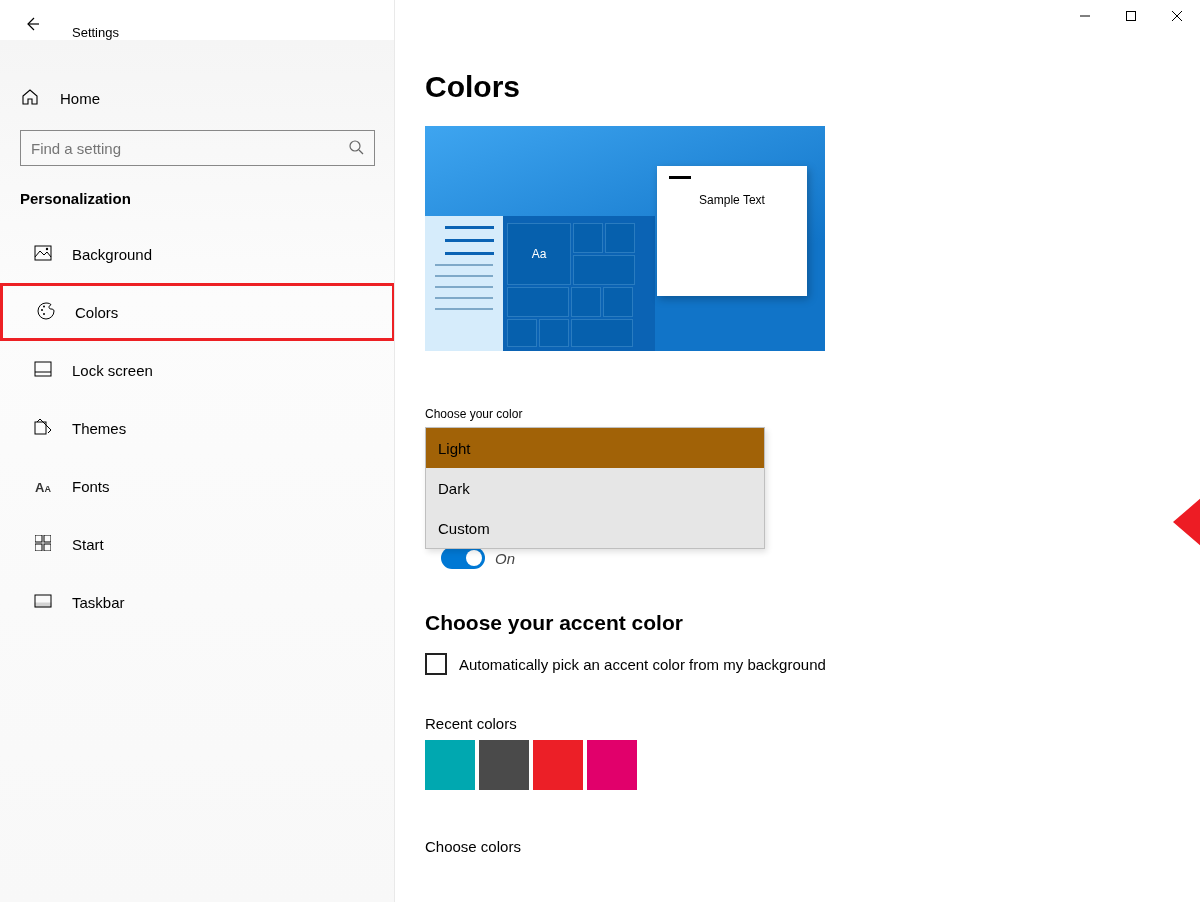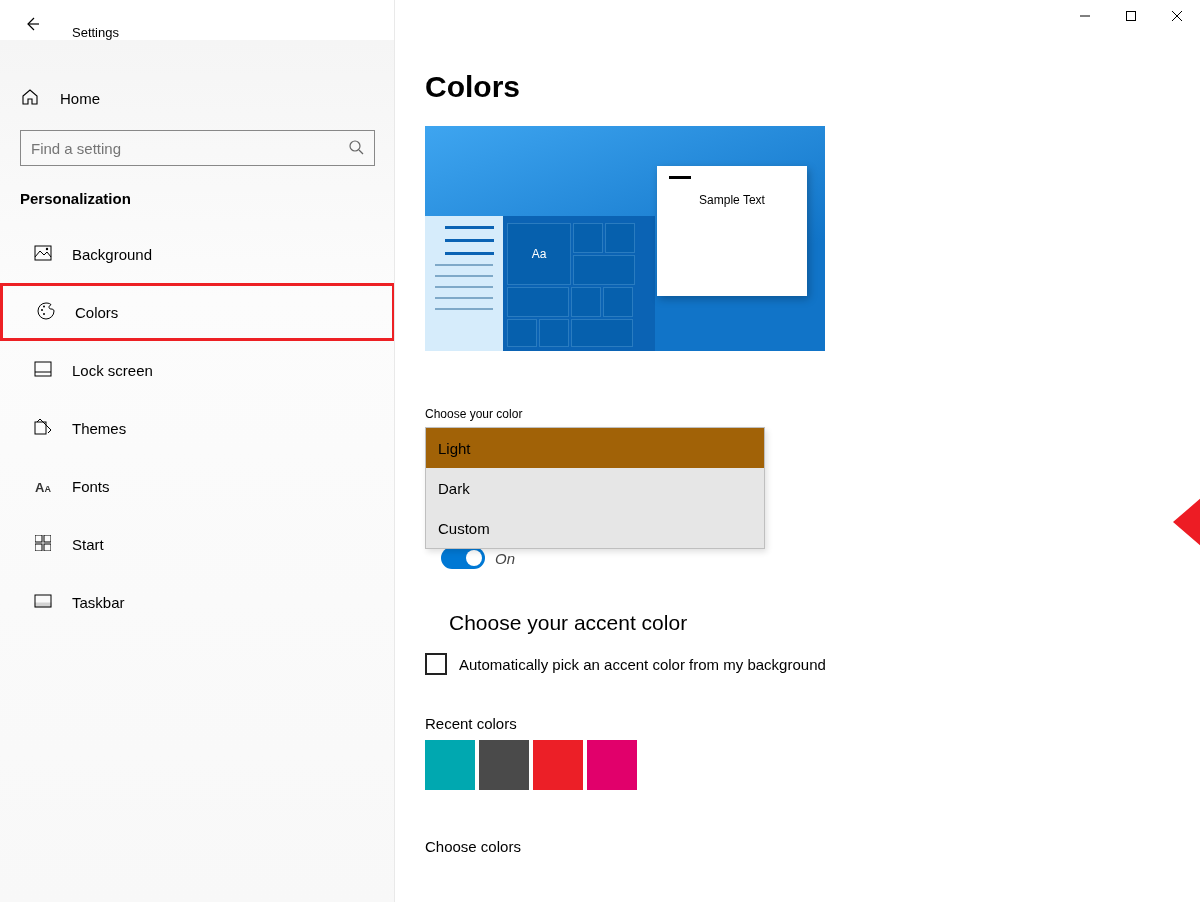--- a/index.html
+++ b/index.html
@@ -50,21 +50,21 @@
 
 .dropdown { width: 340px; border: 1px solid #bfbfbf; background:#e6e6e6; position: relative; box-shadow: 2px 3px 6px rgba(0,0,0,0.12);}
 .dropdown .opt { height: 40px; display:flex; align-items:center; padding-left: 12px; font-size:15px; cursor:pointer; }
 .dropdown .opt.sel { background:#a16207; }
 
 .toggle-row { display:flex; align-items:center; margin-top:-6px; }
 .toggle { width:44px; height:22px; border-radius:11px; background:#0078d4; position:relative; margin-right:10px;}
 .toggle::after{ content:""; position:absolute; right:3px; top:3px; width:16px; height:16px; border-radius:50%; background:#fff;}
 .toggle-lbl { font-size:15px; color:#444; }
 
-.section-title { font-size: 21px; font-weight:400; margin-top: 42px; margin-bottom: 18px; margin-left: 24px;}
+.section-title { font-size: 21px; font-weight:700; margin-top: 42px; margin-bottom: 18px;}
 .check-row { display:flex; align-items:center; font-size:15px; margin-bottom: 40px;}
 .checkbox { width:22px; height:22px; border:2px solid #222; margin-right:12px; cursor:pointer;}
 
 .sublabel { font-size:15px; margin-bottom:8px;}
 .swatches { display:flex; gap:4px; }
 .swatch { width:50px; height:50px; cursor:pointer;}
 
 .wincolors-lbl { font-size:15px; margin-top: 48px;}
 
 .arrow-annot { position:absolute; left: 778px; top: 412px; pointer-events:none; }

